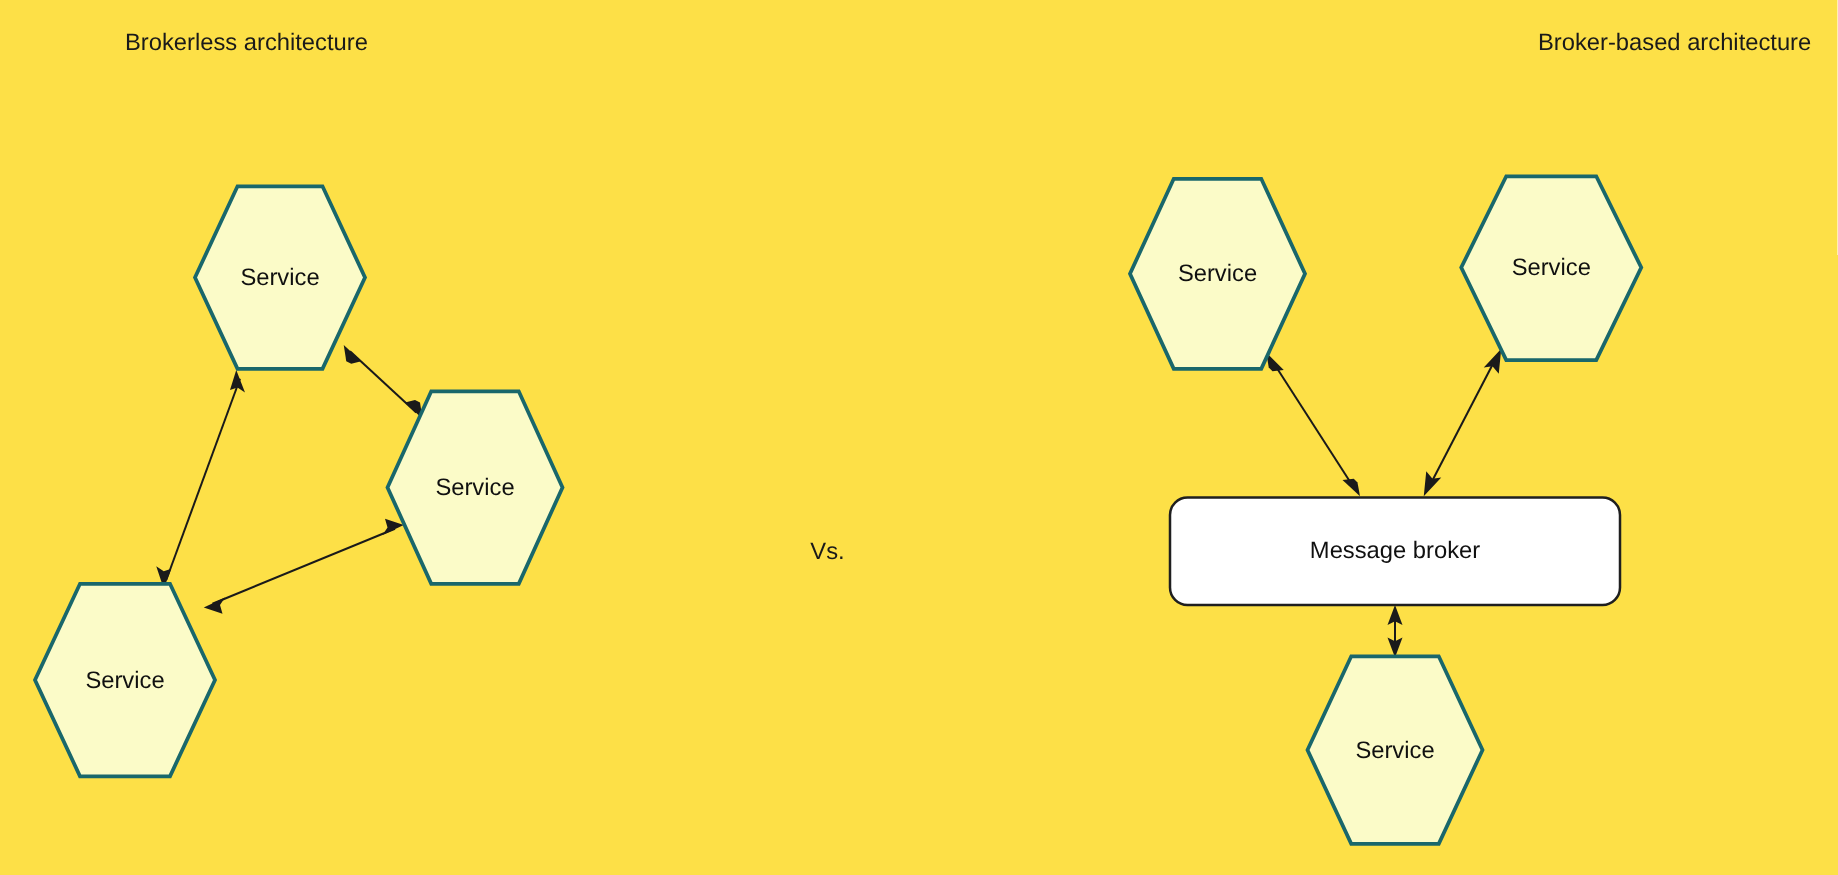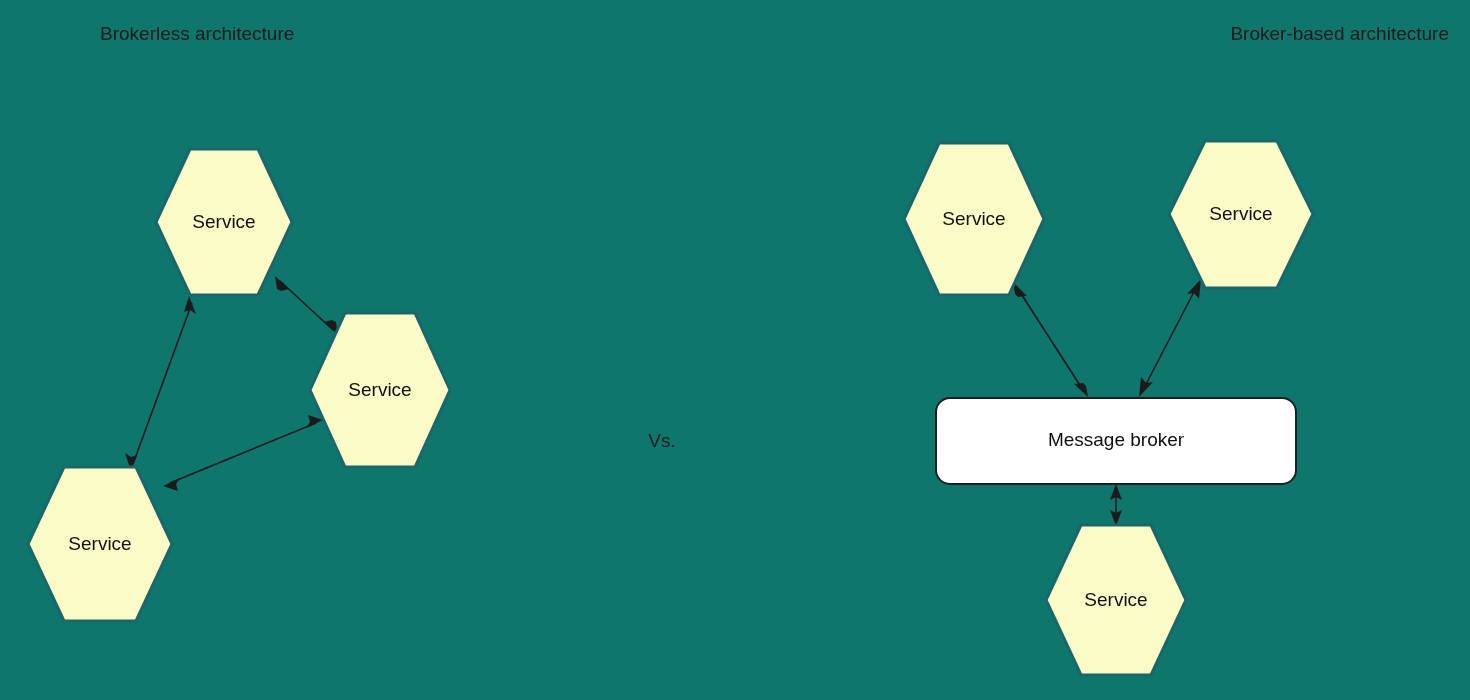--- a/index.html
+++ b/index.html
@@ -11,21 +11,21 @@
   body {
     width: 1470px;
     height: 700px;
     overflow: hidden;
     font-family: "Liberation Sans", sans-serif;
   }
   #canvas {
     position: relative;
     width: 1470px;
     height: 700px;
-    background: #0f766e;
+    background: #fde047;
   }
   #diagram-svg {
     position: absolute;
     top: 0;
     left: 0;
     width: 1470px;
     height: 700px;
     display: block;
   }
   .title-text {

